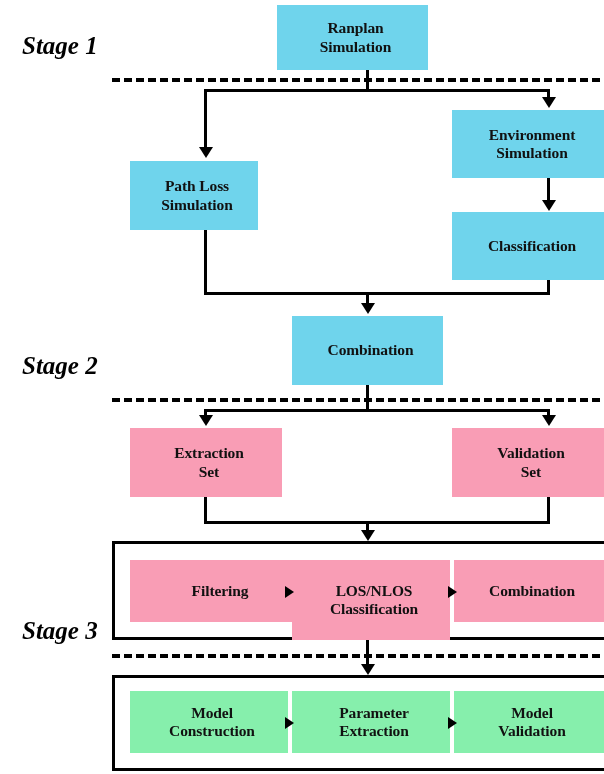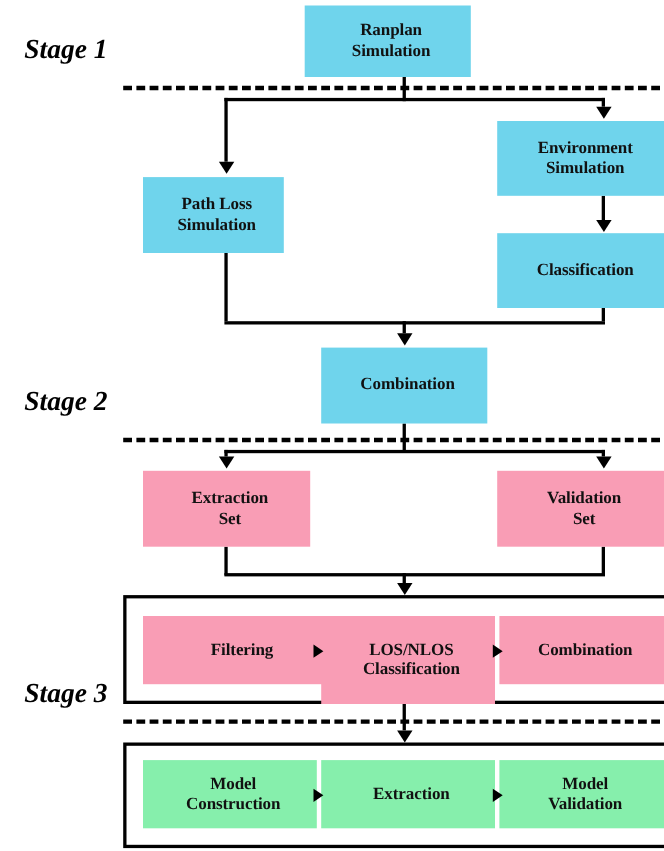--- a/index.html
+++ b/index.html
@@ -201,20 +201,21 @@
 
   <div class="node purple" style="left:110px; top:691px; width:158px; height:62px;">
     <span>
       <span>Model</span>
       <span>Construction</span>
     </span>
   </div>
 
   <div class="node purple" style="left:272px; top:691px; width:158px; height:62px;">
     <span>
+      <span>Parameter</span>
       <span>Extraction</span>
     </span>
   </div>
 
   <div class="node purple" style="left:434px; top:691px; width:150px; height:62px;">
     <span>
       <span>Model</span>
       <span>Validation</span>
     </span>
   </div>

